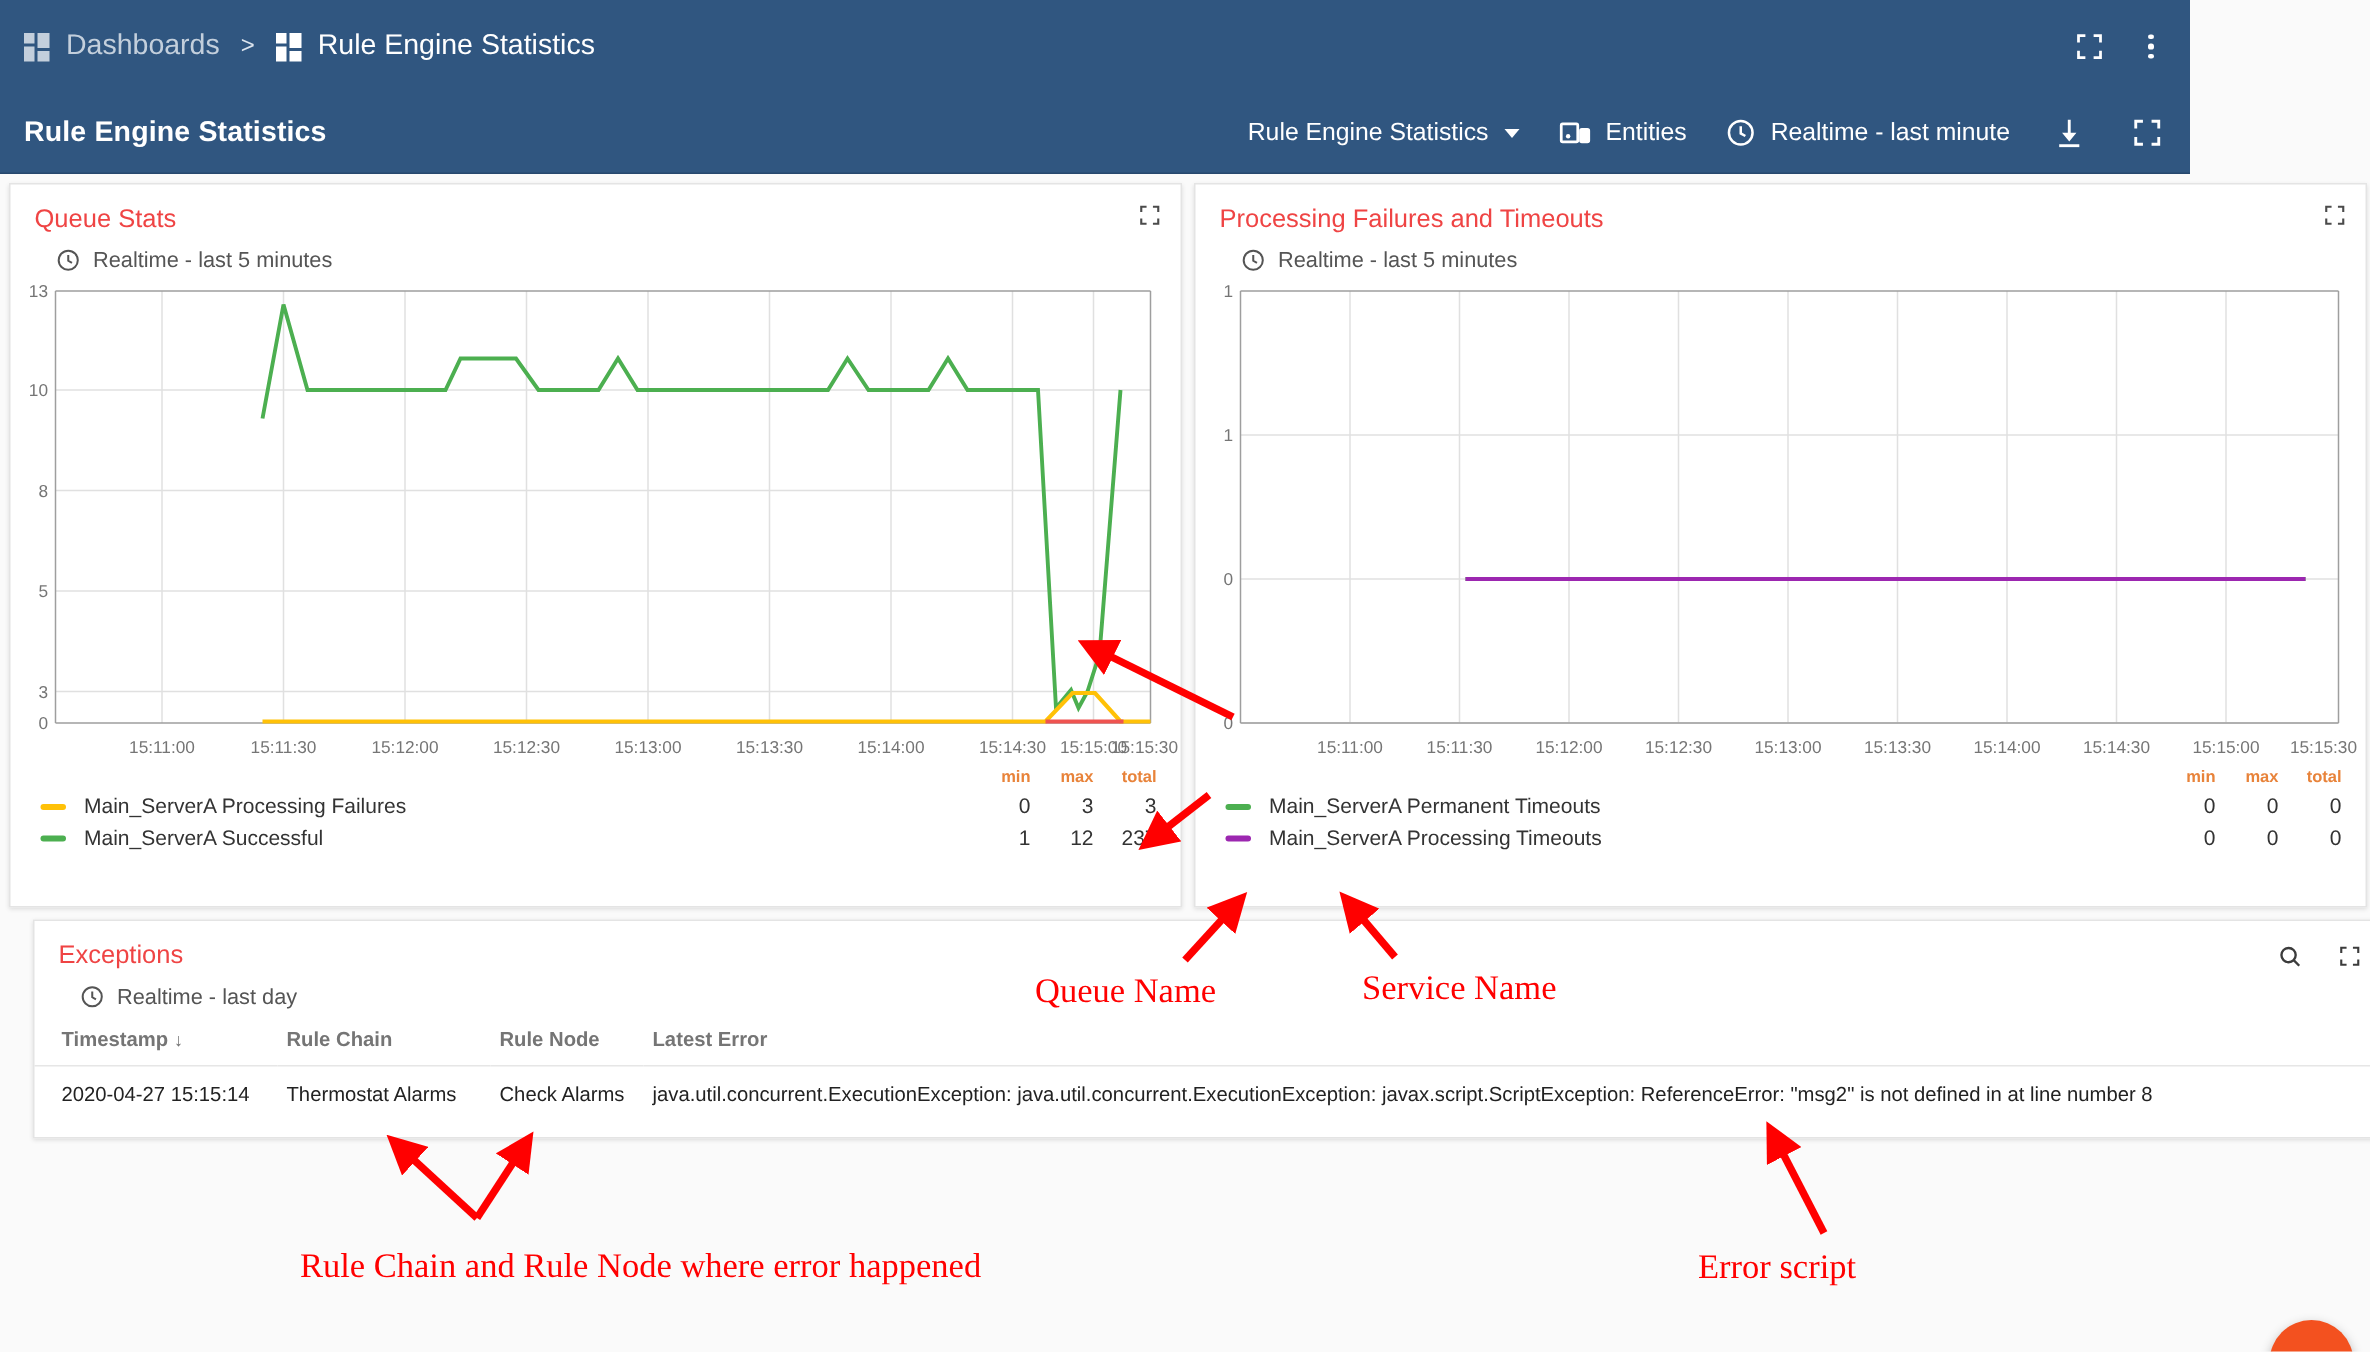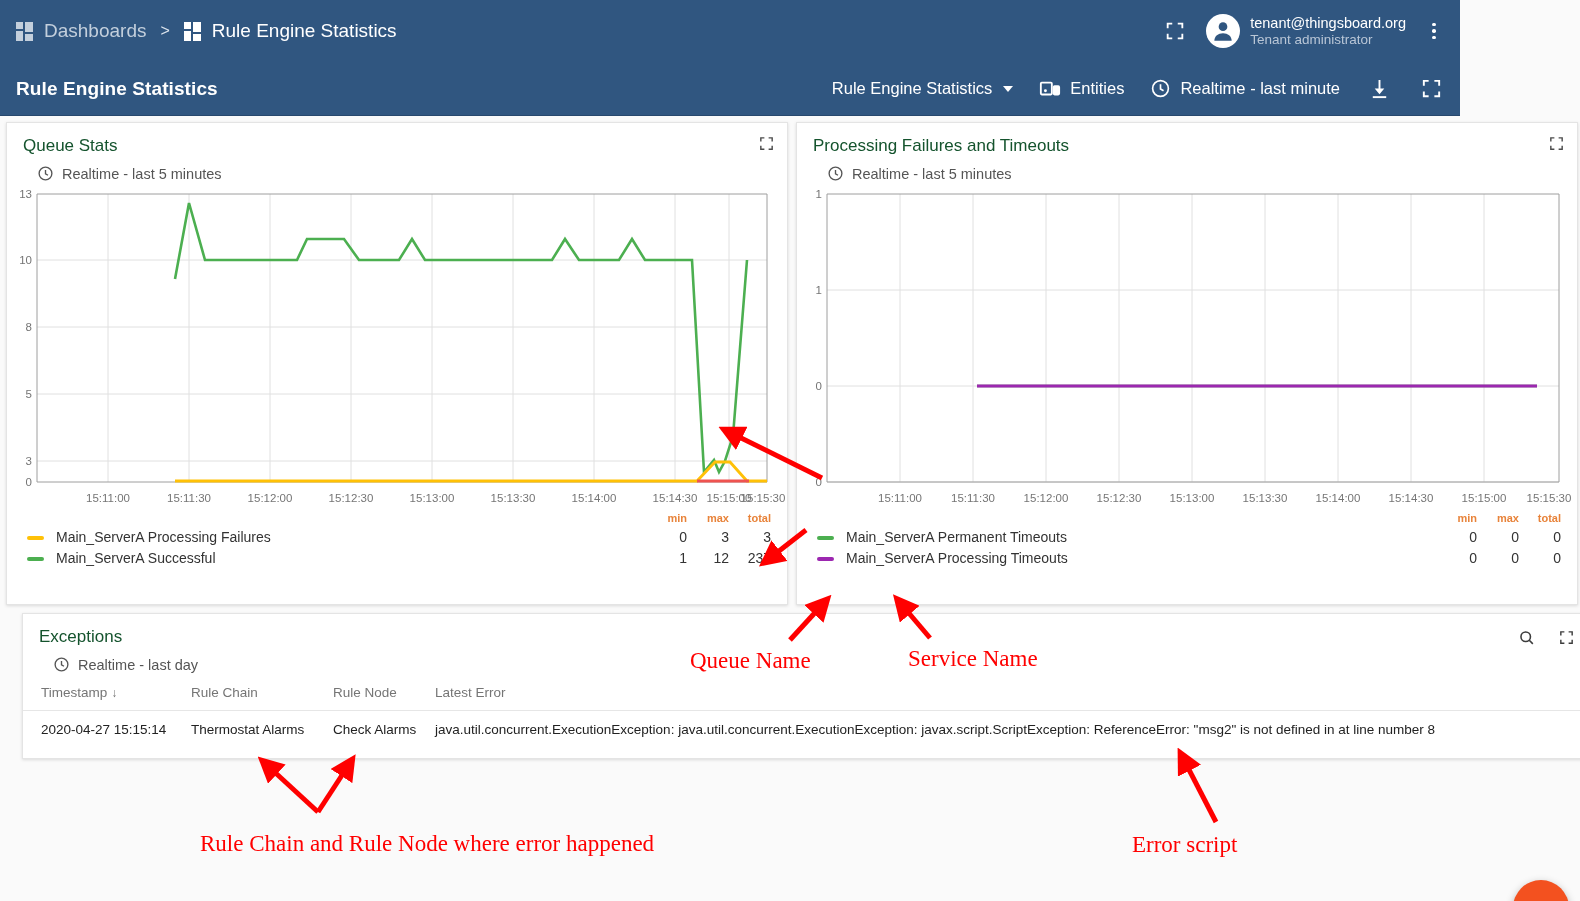--- a/index.html
+++ b/index.html
@@ -56,21 +56,21 @@
 
   
   .row-charts { display: flex; gap: 8px; padding: 6px 6px 0 6px; }
   .card {
     background: #fff; border: 1px solid #e4e4e4;
     box-shadow: 0 1px 3px rgba(0,0,0,.13);
     position: relative;
   }
   .card-chart { width: 782px; height: 483px; }
   .card-head { padding: 13px 16px 0 16px; }
-  .card-title { font-size: 17px; color: #14532d; }
+  .card-title { font-size: 17px; color: #ef4444; }
   .card-sub { display: flex; align-items: center; gap: 8px; margin: 9px 0 0 14px; color: #555; font-size: 14.5px; }
   .fs-corner { position: absolute; right: 12px; top: 12px; cursor: pointer; }
 
   .plot-wrap { position: relative; }
   svg.plot { display: block; }
 
   
   .legend { padding: 0 16px 6px 16px; }
   .legend table { width: 100%; border-collapse: collapse; font-size: 14px; color: #333; }
   .legend th { font-weight: bold; color: #e8833a; text-align: right; padding: 0 0 2px 0; font-size: 11px; }
@@ -78,21 +78,21 @@
   .legend td { padding: 2.5px 0; }
   .legend td.num { text-align: right; width: 42px; color: #333; }
   .legend td.lbl { padding-left: 4px; }
   .swatch { display: inline-block; width: 17px; height: 4px; border-radius: 2px; vertical-align: middle; margin-right: 12px; }
 
   
   .card-table { margin: 8px 6px 0 22px; width: 1568px; height: 146px; }
   .tbl-head-icons { position: absolute; right: 14px; top: 14px; display: flex; gap: 22px; align-items: center; }
   table.exc { width: 100%; border-collapse: collapse; margin-top: 12px; }
   table.exc th {
-    text-align: left; font-weight: normal; color: #757575; font-size: 13.5px;
+    text-align: left; font-weight: bold; color: #757575; font-size: 13.5px;
     padding: 0 6px 10px 6px;
   }
   table.exc td { font-size: 13.5px; color: #222; padding: 11px 6px; border-top: 1px solid #e6e6e6; }
   .sort-arrow { font-size: 12px; color: #757575; margin-left: 4px; }
 
   
   .anno {
     position: absolute; color: #ff0000;
     font-family: "Liberation Serif", serif;
     font-size: 24px; line-height: 1.35; white-space: pre-line;
@@ -133,32 +133,20 @@
           </span>
         <span>Rule Engine Statistics</span>
       </div>
     </div>
 
     <div class="topbar-right">
       <div class="icon-btn">
         <svg viewBox="0 0 24 24" width="22" height="22" fill="none" stroke="#fff" stroke-width="2">
           <path d="M4 9V4h5M20 9V4h-5M4 15v5h5M20 15v5h-5"></path>
         </svg>
-      </div>
-      <div class="user-box">
-        <div class="avatar">
-          <svg viewBox="0 0 24 24" fill="#305680">
-            <circle cx="12" cy="8" r="4"></circle>
-              <path d="M4 21c0-4.4 3.6-7 8-7s8 2.6 8 7z"></path>
-          </svg>
-        </div>
-        <div class="user-lines">
-          <div class="user-email">tenant@thingsboard.org</div>
-          <div class="user-role">Tenant administrator</div>
-        </div>
       </div>
       <div class="vdots">
           <i></i>
           <i></i>
           <i></i>
         </div>
     </div>
   </div>
 
   <div class="subbar">

